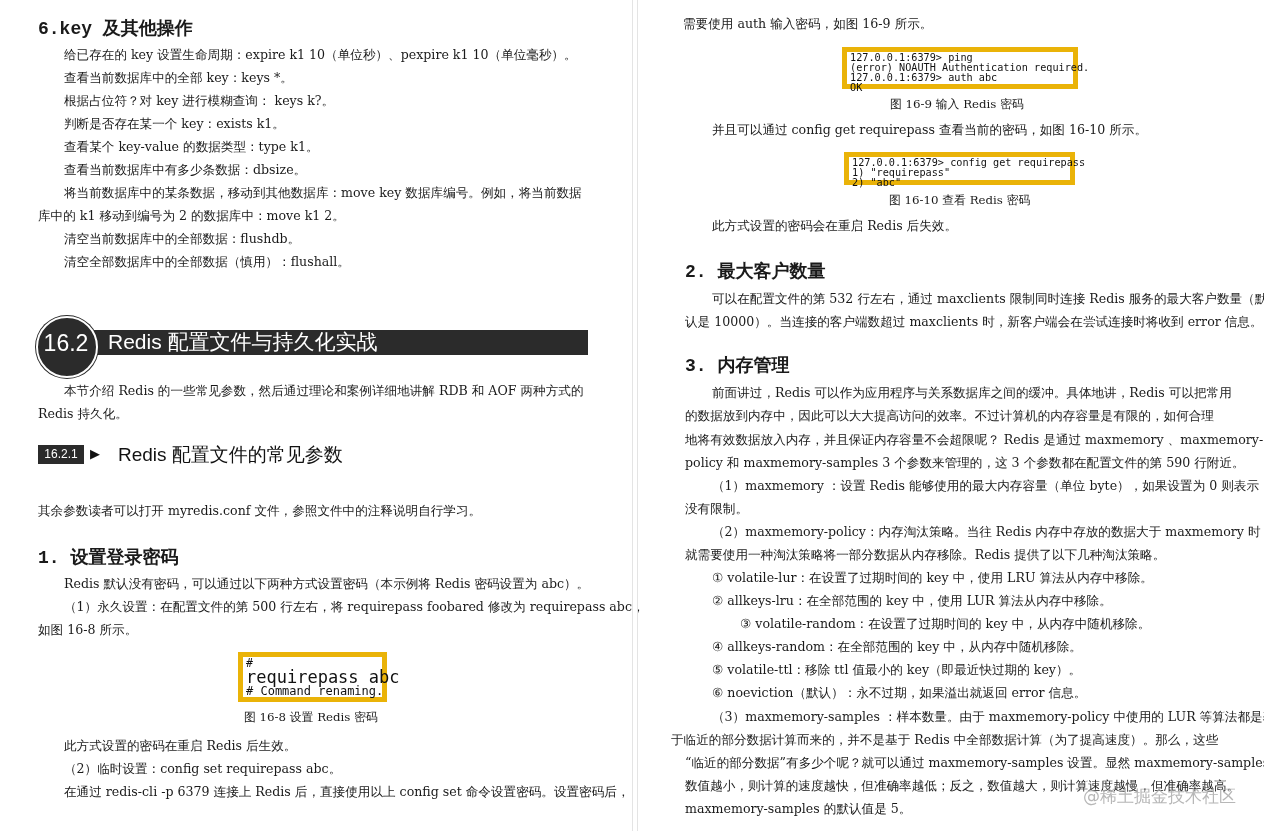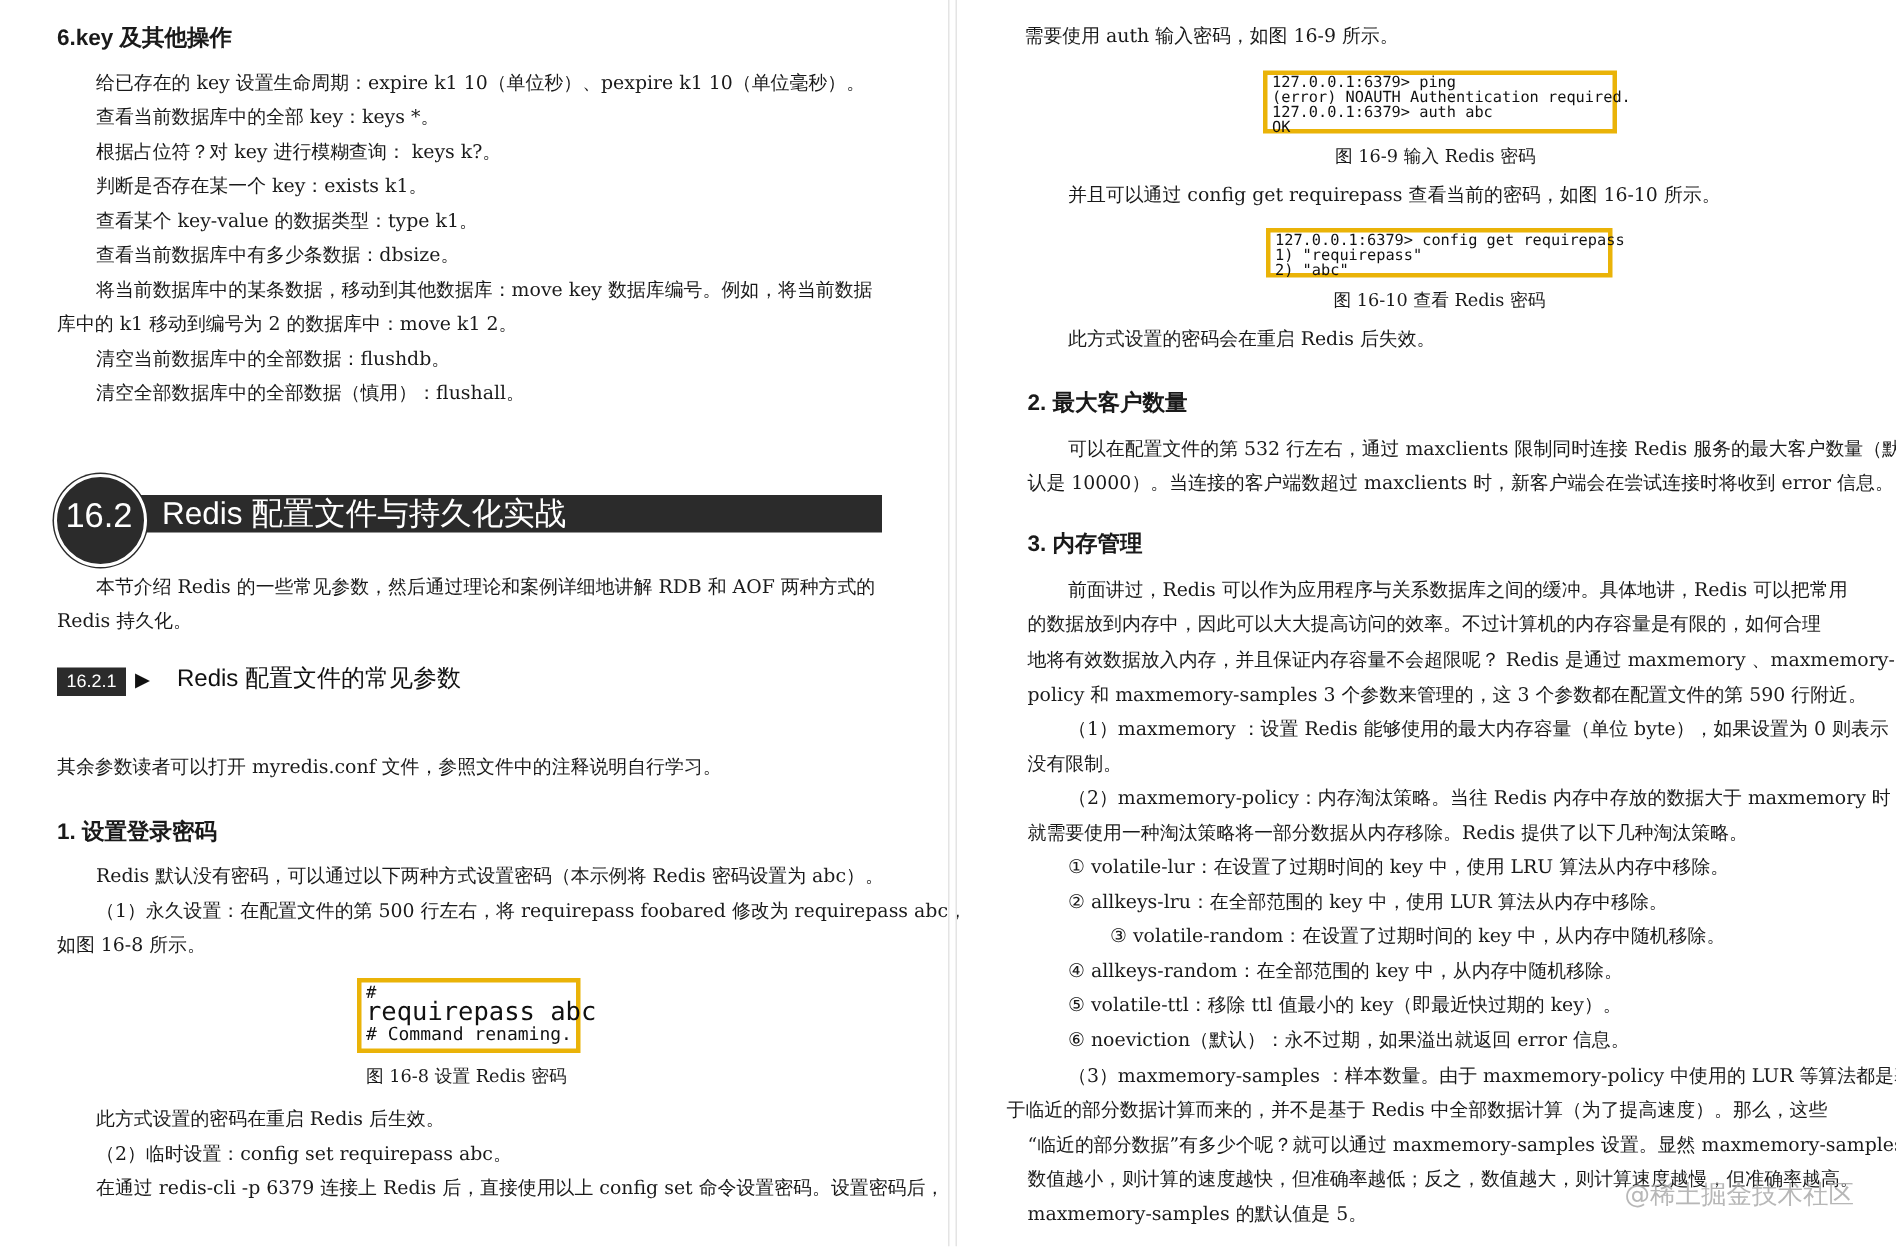--- a/index.html
+++ b/index.html
@@ -12,25 +12,25 @@
     .page { position: absolute; top: 0; height: 831px; }
     .page-left { left: 0; width: 630px; }
     .page-right { left: 638px; width: 626px; }
     .divider {
       position: absolute; left: 632px; top: 0; width: 4px; height: 831px;
       border-left: 1px solid #e4e4e4; border-right: 1px solid #e4e4e4;
     }
     .abs { position: absolute; white-space: nowrap; }
     .p { font-size: 12.6px; line-height: 16px; }
     .h-bold {
-      font-family: Liberation Sans, sans-serif;
-      font-weight: bold; font-size: 15px;
+      font-family: Liberation Mono, monospace;
+      font-weight: bold; font-size: 18px;
     }
     .code-box {
-      position: absolute; border: 3px solid #eab308; background: #fff;
+      position: absolute; border: 5px solid #eab308; background: #fff;
       font-family: "DejaVu Sans Mono", "Liberation Mono", monospace;
       color: #111; padding: 1px 3px; box-sizing: border-box;
     }
     .code-line { display: block; white-space: pre; }
     .caption { font-size: 11.8px; }
     
     .banner-bar {
       position: absolute; left: 80px; top: 330px; width: 508px; height: 25px;
       background: #2b2b2b;
     }
@@ -51,21 +51,21 @@
       position: absolute; left: 38px; top: 445px; width: 46px; height: 19px;
       background: #2b2b2b; color: #fff; text-align: center;
       font-family: "Liberation Sans", "DejaVu Sans", sans-serif; font-size: 12px; line-height: 19px;
     }
     .sub-arrow {
       position: absolute; left: 90px; top: 446px; font-size: 13px; color: #111;
       font-family: "DejaVu Sans", sans-serif;
     }
     .sub-title {
       position: absolute; left: 118px; top: 442px;
-      font-family: "Liberation Sans", "DejaVu Sans", sans-serif; font-size: 16px; color: #111;
+      font-family: "Liberation Sans", "DejaVu Sans", sans-serif; font-size: 19px; color: #111;
     }
     .watermark {
       position: absolute; left: 1083px; top: 785px;
       font-family: "DejaVu Sans", "Liberation Sans", sans-serif; font-size: 17px;
       color: rgba(170,170,170,0.85);
     }
   </style>
 </head>
 <body>
 

